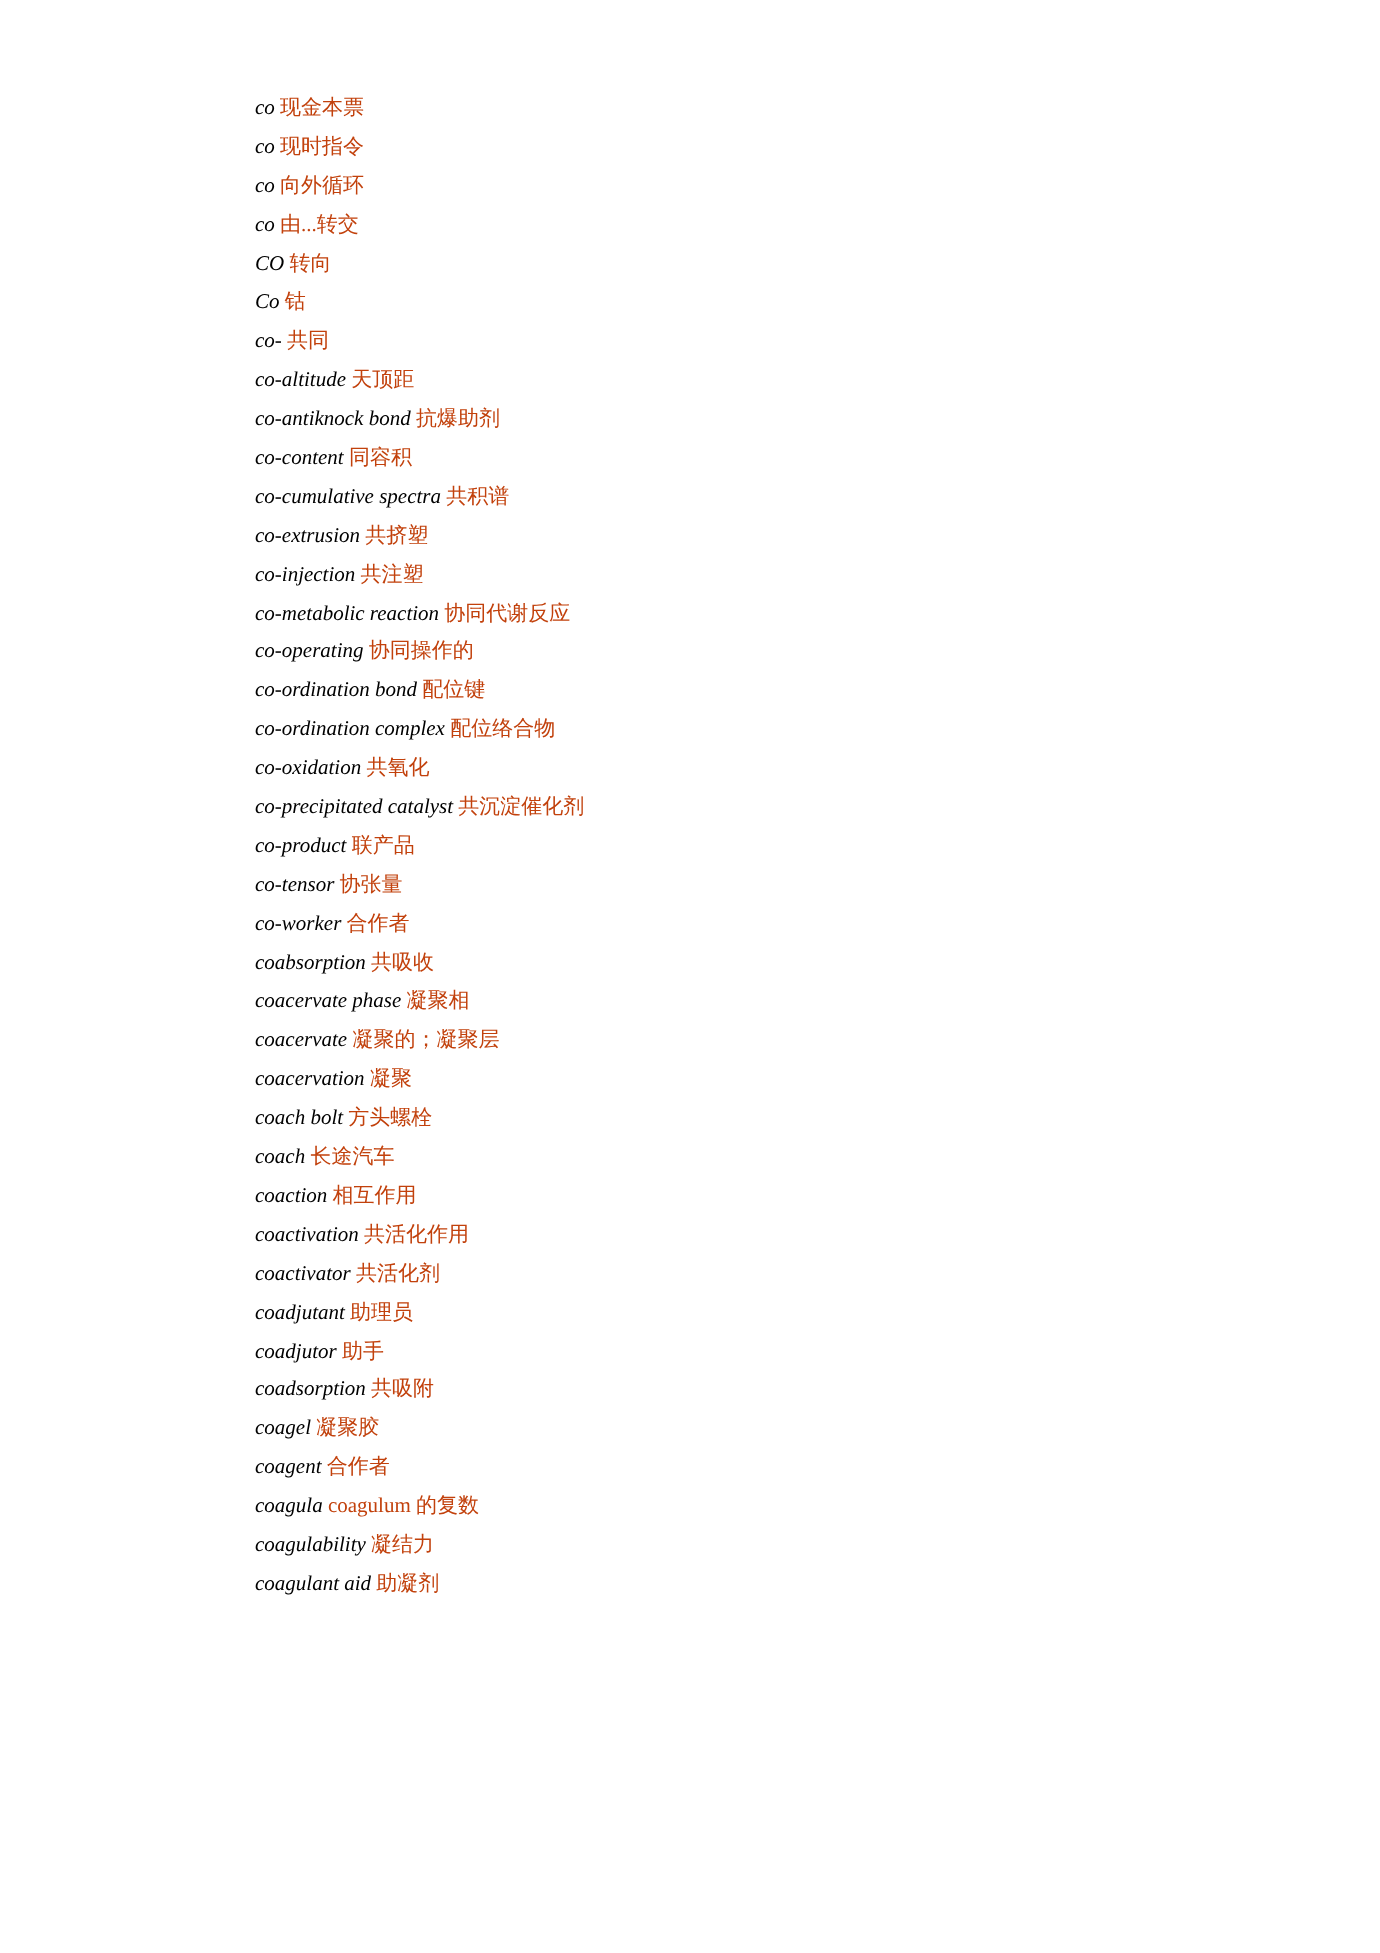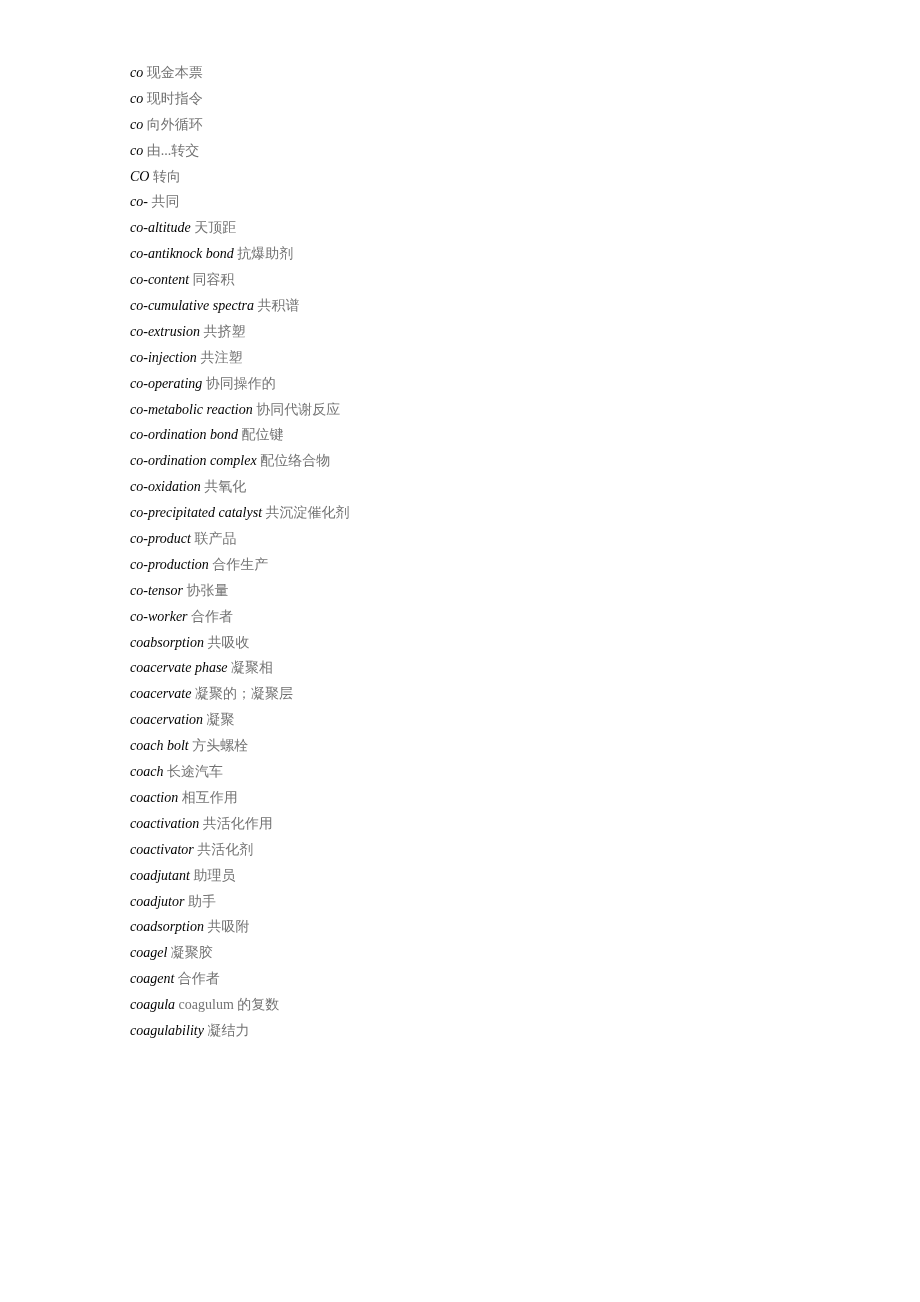--- a/index.html
+++ b/index.html
@@ -19,60 +19,62 @@
     .entry-list {
       list-style: none;
     }
     .entry-list li {
       line-height: 1.85;
       white-space: nowrap;
     }
     .entry-term {
       font-style: italic;
       color: #000;
+      margin-left: 40px;
     }
     .entry-def {
-      color: #737373;
+      color: #c2410c;
     }
   </style>
 </head>
 <body>
 
 <ul class="entry-list">
 <li><span class="entry-term">co</span>  <span class="entry-def">现金本票</span></li>
     <li><span class="entry-term">co</span>  <span class="entry-def">现时指令</span></li>
     <li><span class="entry-term">co</span>  <span class="entry-def">向外循环</span></li>
     <li><span class="entry-term">co</span>  <span class="entry-def">由...转交</span></li>
     <li><span class="entry-term">CO</span>  <span class="entry-def">转向</span></li>
+    <li><span class="entry-term">Co</span>  <span class="entry-def">钴</span></li>
     <li><span class="entry-term">co-</span>  <span class="entry-def">共同</span></li>
     <li><span class="entry-term">co-altitude</span>  <span class="entry-def">天顶距</span></li>
     <li><span class="entry-term">co-antiknock bond</span>  <span class="entry-def">抗爆助剂</span></li>
     <li><span class="entry-term">co-content</span>  <span class="entry-def">同容积</span></li>
     <li><span class="entry-term">co-cumulative spectra</span>  <span class="entry-def">共积谱</span></li>
     <li><span class="entry-term">co-extrusion</span>  <span class="entry-def">共挤塑</span></li>
     <li><span class="entry-term">co-injection</span>  <span class="entry-def">共注塑</span></li>
+    <li><span class="entry-term">co-metabolic reaction</span>  <span class="entry-def">协同代谢反应</span></li>
     <li><span class="entry-term">co-operating</span>  <span class="entry-def">协同操作的</span></li>
-    <li><span class="entry-term">co-metabolic reaction</span>  <span class="entry-def">协同代谢反应</span></li>
     <li><span class="entry-term">co-ordination bond</span>  <span class="entry-def">配位键</span></li>
     <li><span class="entry-term">co-ordination complex</span>  <span class="entry-def">配位络合物</span></li>
     <li><span class="entry-term">co-oxidation</span>  <span class="entry-def">共氧化</span></li>
     <li><span class="entry-term">co-precipitated catalyst</span>  <span class="entry-def">共沉淀催化剂</span></li>
     <li><span class="entry-term">co-product</span>  <span class="entry-def">联产品</span></li>
-    <li><span class="entry-term">co-production</span>  <span class="entry-def">合作生产</span></li>
     <li><span class="entry-term">co-tensor</span>  <span class="entry-def">协张量</span></li>
     <li><span class="entry-term">co-worker</span>  <span class="entry-def">合作者</span></li>
     <li><span class="entry-term">coabsorption</span>  <span class="entry-def">共吸收</span></li>
     <li><span class="entry-term">coacervate phase</span>  <span class="entry-def">凝聚相</span></li>
     <li><span class="entry-term">coacervate</span>  <span class="entry-def">凝聚的；凝聚层</span></li>
     <li><span class="entry-term">coacervation</span>  <span class="entry-def">凝聚</span></li>
     <li><span class="entry-term">coach bolt</span>  <span class="entry-def">方头螺栓</span></li>
     <li><span class="entry-term">coach</span>  <span class="entry-def">长途汽车</span></li>
     <li><span class="entry-term">coaction</span>  <span class="entry-def">相互作用</span></li>
     <li><span class="entry-term">coactivation</span>  <span class="entry-def">共活化作用</span></li>
     <li><span class="entry-term">coactivator</span>  <span class="entry-def">共活化剂</span></li>
     <li><span class="entry-term">coadjutant</span>  <span class="entry-def">助理员</span></li>
     <li><span class="entry-term">coadjutor</span>  <span class="entry-def">助手</span></li>
     <li><span class="entry-term">coadsorption</span>  <span class="entry-def">共吸附</span></li>
     <li><span class="entry-term">coagel</span>  <span class="entry-def">凝聚胶</span></li>
     <li><span class="entry-term">coagent</span>  <span class="entry-def">合作者</span></li>
     <li><span class="entry-term">coagula</span>  <span class="entry-def">coagulum 的复数</span></li>
     <li><span class="entry-term">coagulability</span>  <span class="entry-def">凝结力</span></li>
+    <li><span class="entry-term">coagulant aid</span>  <span class="entry-def">助凝剂</span></li>
   </ul>
 
 </body></html>

